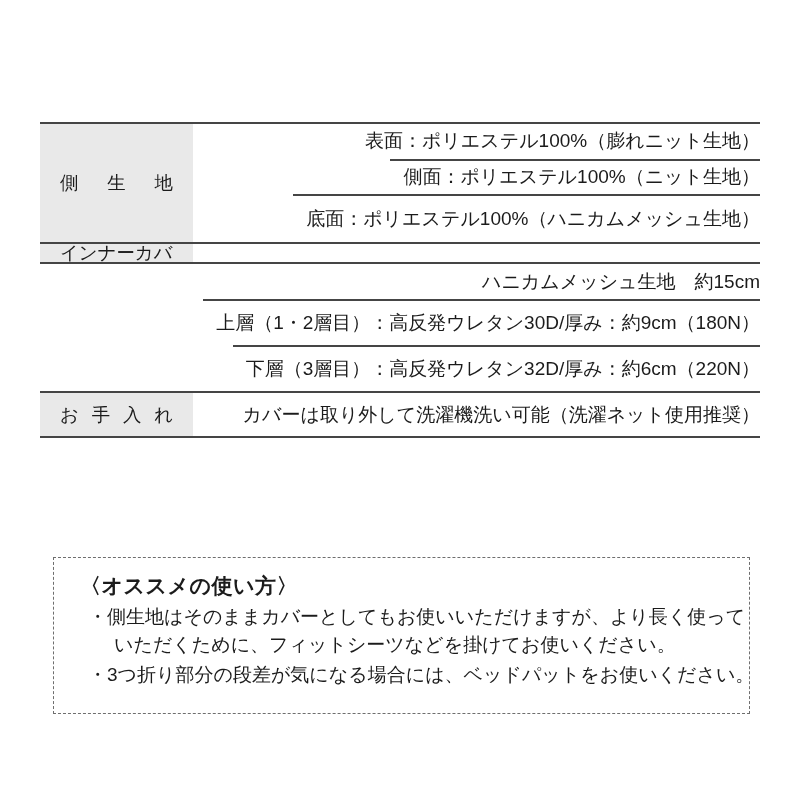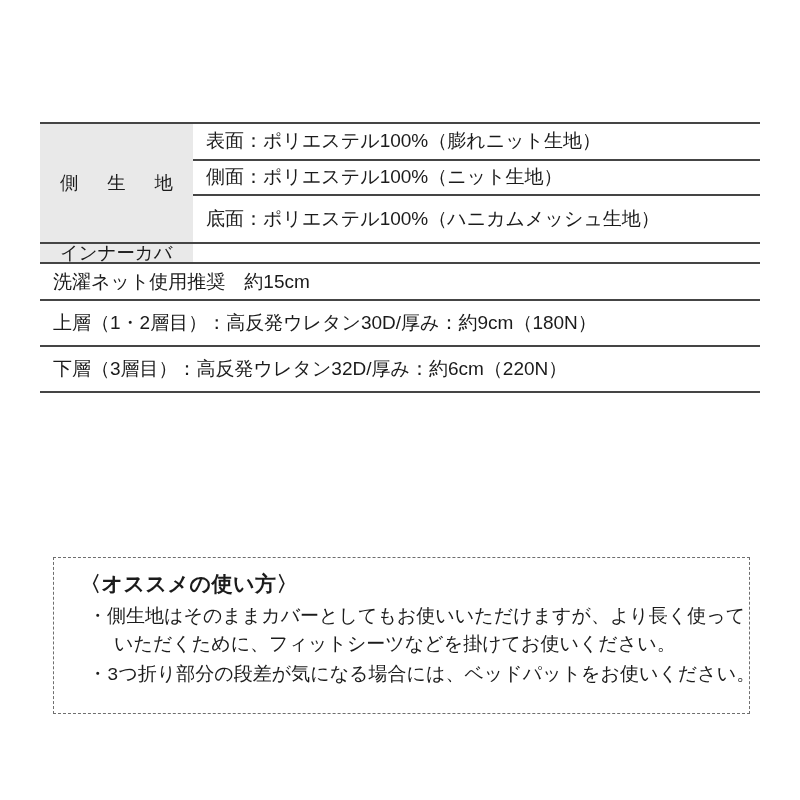--- a/index.html
+++ b/index.html
@@ -20,37 +20,37 @@
     width:153px;flex:0 0 153px;background:#e9e9e9;
     display:flex;align-items:center;box-sizing:border-box;
     padding:0 20px;
   }
   .label-inner{
     display:inline-block;width:100%;
     font-size:18.4px;line-height:1;
     text-align:justify;text-align-last:justify;
     letter-spacing:0;white-space:nowrap;overflow:hidden;
   }
-  .rows{flex:1 1 auto;display:flex;flex-direction:column;min-width:0;}
+  .rows{flex:1 1 auto;display:flex;flex-direction:column;min-width:0;align-items:flex-end;}
   .row{
     display:flex;align-items:center;box-sizing:border-box;
     height:35px;padding-left:13px;
     font-size:19px;line-height:1.2;white-space:nowrap;
   }
   .row + .row{border-top:2px solid #454545;}
   .g1 .row:nth-child(3){height:48px;}
   .g3 .row:nth-child(2),
   .g3 .row:nth-child(3){height:46px;}
   .g4 .row{height:43px;}
 
   
   .tips-box{
     position:absolute;left:53px;top:557px;width:697px;height:157px;
     box-sizing:border-box;border:1px dashed #6e6e6e;
-    padding:13px 24px 0 26px;background:#ffffff;font-family:Liberation Mono, monospace;
+    padding:13px 24px 0 26px;background:#ffffff;
   }
   .tips-title{
     font-size:21px;font-weight:700;line-height:30px;
     letter-spacing:0.5px;white-space:nowrap;
   }
   .tip-item{margin-top:2px;margin-left:8px;}
   .tip-line{
     font-size:19px;line-height:28px;white-space:nowrap;
   }
   .tip-line.cont{padding-left:26px;}
@@ -72,26 +72,34 @@
   </div>
 
   <div class="group g2">
     <div class="label-cell">
       <span class="label-inner">インナーカバー</span>
     </div>
   </div>
 
   <div class="group g3">
     <div class="rows">
-      <div class="row">洗濯ネット使用推奨　約15cm</div>
+      <div class="row">ハニカムメッシュ生地　約15cm</div>
       <div class="row">上層（1・2層目）：高反発ウレタン30D/厚み：約9cm（180N）</div>
       <div class="row">下層（3層目）：高反発ウレタン32D/厚み：約6cm（220N）</div>
     </div>
   </div>
 
+  <div class="group g4">
+    <div class="label-cell">
+      <span class="label-inner">お手入れ</span>
+    </div>
+    <div class="rows">
+      <div class="row">カバーは取り外して洗濯機洗い可能（洗濯ネット使用推奨）</div>
+    </div>
+  </div>
 
 </div>
 
 <div class="tips-box">
   <div class="tips-title">〈オススメの使い方〉</div>
   <div class="tip-item">
     <div class="tip-line">・側生地はそのままカバーとしてもお使いいただけますが、より長く使って</div>
     <div class="tip-line cont">いただくために、フィットシーツなどを掛けてお使いください。</div>
   </div>
   <div class="tip-item">

